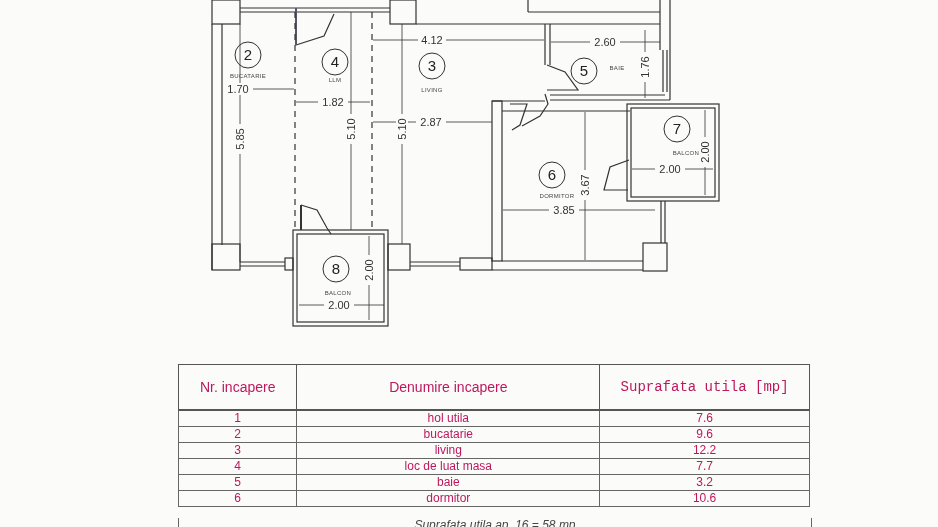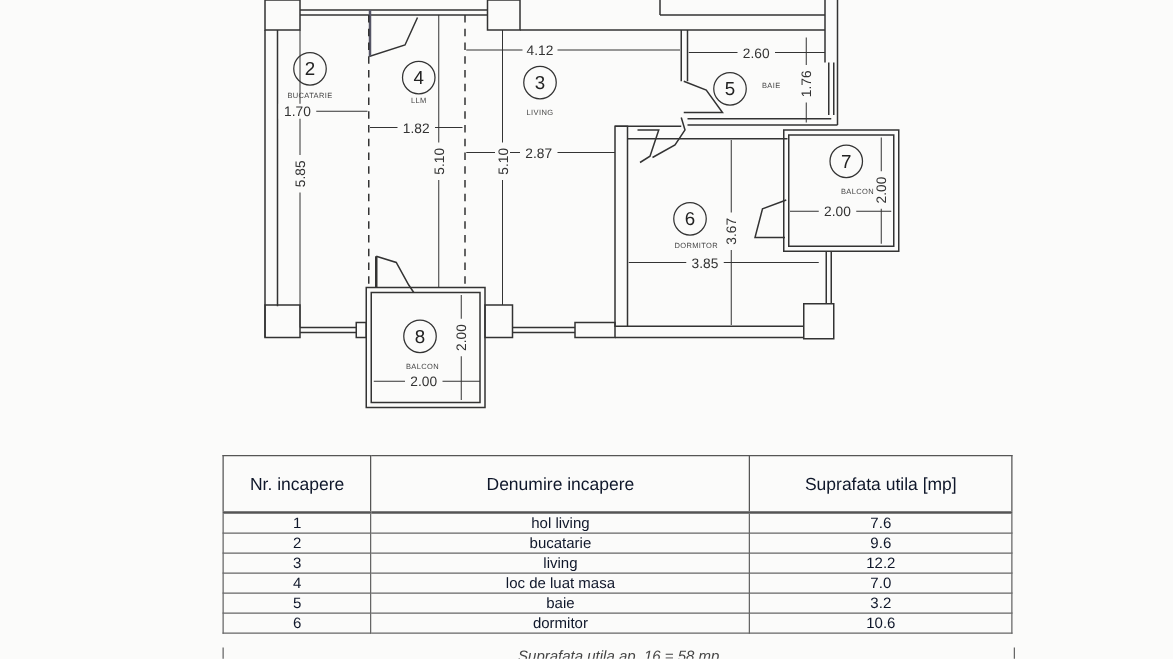--- a/index.html
+++ b/index.html
@@ -15,35 +15,35 @@
   #plan svg { display: block; }
   .room-label { font-family: "Liberation Sans", sans-serif; font-size: 6px; fill: #444; letter-spacing: 0.3px; }
   .room-num { font-family: "Liberation Sans", sans-serif; font-size: 15px; fill: #222; }
   .dim { font-family: "Liberation Sans", sans-serif; font-size: 11px; fill: #333; }
 
   #rooms-table-wrap {
     position: absolute; left: 178px; top: 364px; width: 632px; height: 170px;
   }
   table.rooms {
     border-collapse: collapse; width: 632px;
-    font-family: "Liberation Sans", sans-serif; color: #0f172a;
+    font-family: "Liberation Sans", sans-serif; color: #be185d;
   }
   table.rooms th {
     font-weight: normal; font-size: 14px; height: 44px;
     border: 1px solid #555; text-align: center; vertical-align: middle;
     padding: 0;
   }
   table.rooms td {
     font-size: 12px; height: 15px; line-height: 15px;
     border: 1px solid #666; text-align: center; padding: 0;
   }
   table.rooms tr.first td { border-top: 2px solid #555; }
   .col-nr { width: 118px; }
   .col-name { width: 304px; margin-top: 25px; }
-  .col-area { width: 210px; }
+  .col-area { width: 210px; font-family: Liberation Mono, monospace; }
   .footer-row {
     position: absolute; left: 0; top: 154px; width: 632px; height: 20px;
     border-left: 1px solid #666; border-right: 1px solid #666;
     text-align: center; font-size: 12px; font-style: italic; color: #444;
     line-height: 14px;
   }
 </style>
 </head>
 <body>
 
@@ -201,37 +201,37 @@
     <thead>
       <tr>
         <th class="col-nr">Nr. incapere</th>
         <th class="col-name">Denumire incapere</th>
         <th class="col-area">Suprafata utila [mp]</th>
       </tr>
     </thead>
     <tbody>
       <tr class="first">
         <td>1</td>
-        <td>hol living</td>
+        <td>hol utila</td>
         <td>7.6</td>
       </tr>
       <tr>
         <td>2</td>
         <td>bucatarie</td>
         <td>9.6</td>
       </tr>
       <tr>
         <td>3</td>
         <td>living</td>
         <td>12.2</td>
       </tr>
       <tr>
         <td>4</td>
         <td>loc de luat masa</td>
-        <td>7.0</td>
+        <td>7.7</td>
       </tr>
       <tr>
         <td>5</td>
         <td>baie</td>
         <td>3.2</td>
       </tr>
       <tr>
         <td>6</td>
         <td>dormitor</td>
         <td>10.6</td>

